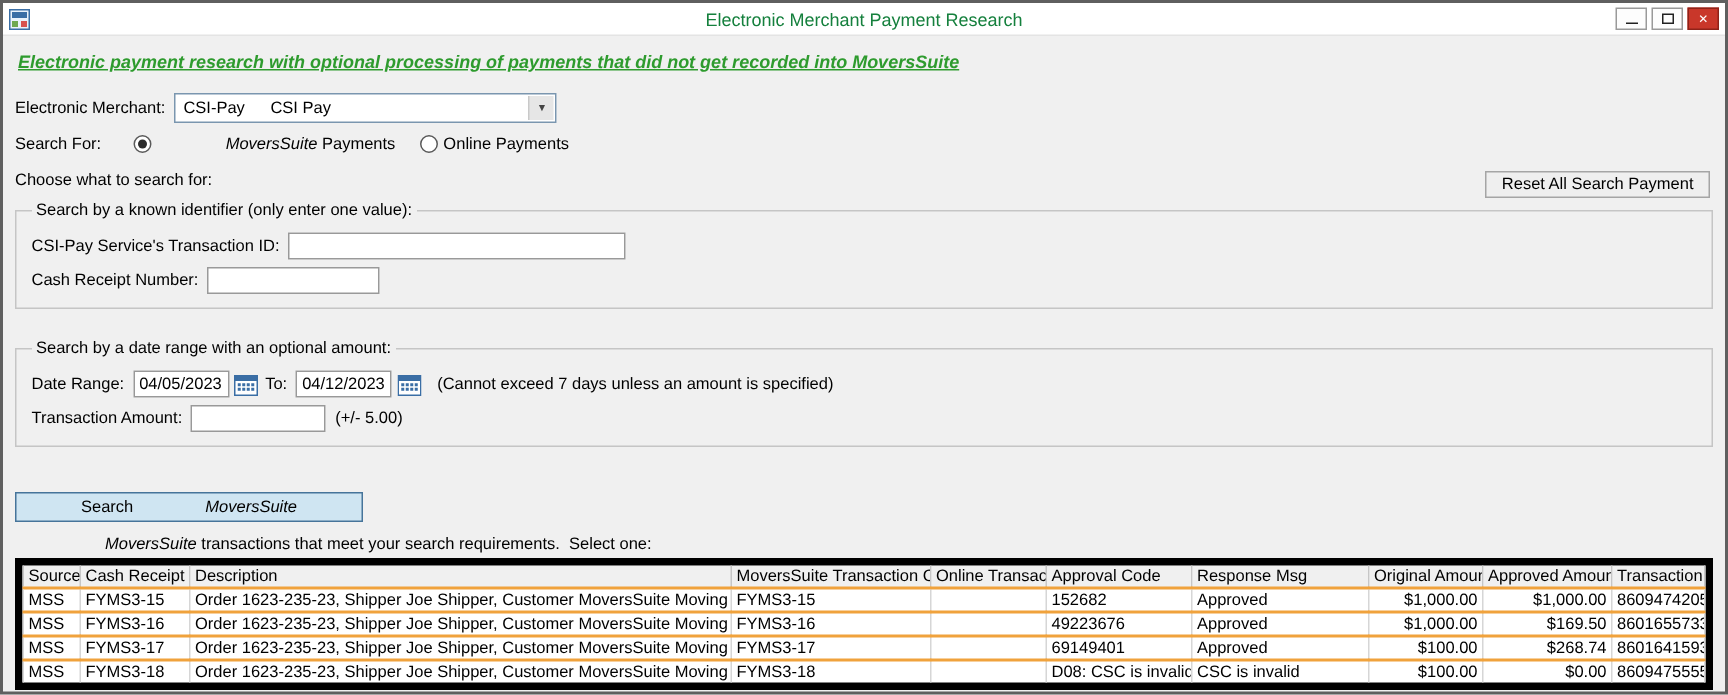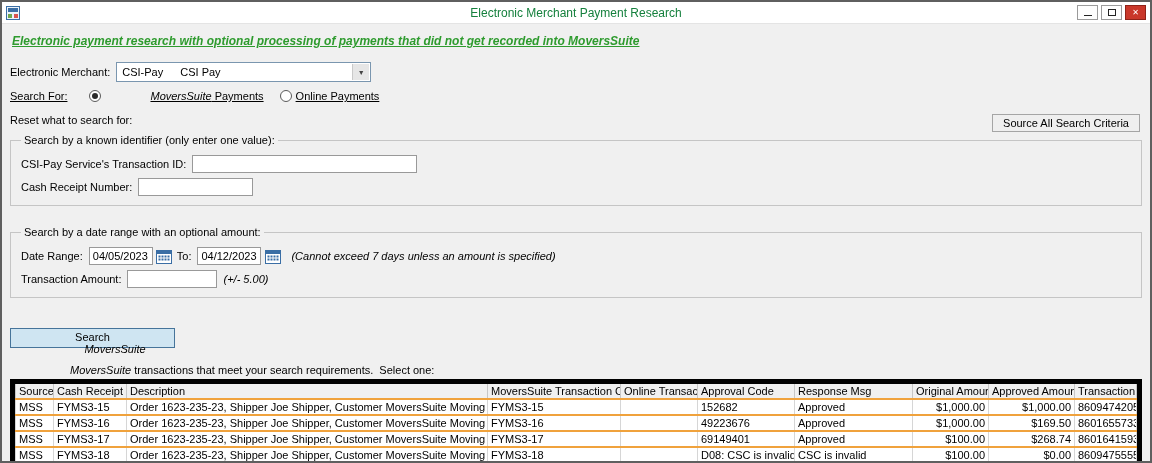--- a/index.html
+++ b/index.html
@@ -58,21 +58,21 @@
     padding-left: 5px;
   }
   .combo .code { width: 58px; }
   .combo-arrow {
     position: absolute; right: 1px; top: 1px; bottom: 1px; width: 17px;
     background: #e6e6e6; border-left: 1px solid #c9c9c9;
     display: flex; align-items: center; justify-content: center;
     font-size: 7px; color: #444;
   }
   
-  .radio-group { display: flex; align-items: center; gap: 16px; text-decoration: underline; }
+  .radio-group { display: flex; align-items: center; gap: 16px; }
   .radio-opt { display: flex; align-items: center; gap: 4px; }
   .radio {
     width: 12px; height: 12px; border-radius: 50%;
     border: 1px solid #5a5a5a; background: #fff; position: relative;
     display: inline-block;
   }
   .radio.checked::after {
     content: ""; position: absolute; inset: 2px;
     border-radius: 50%; background: #2b2b2b;
   }
@@ -99,24 +99,24 @@
   }
   .txt.tid { width: 225px; }
   .txt.receipt { width: 115px; }
   .txt.date { width: 64px; }
   .txt.amount { width: 90px; }
   .cal-btn {
     width: 19px; height: 18px; border: none; background: transparent;
     display: inline-flex; align-items: center; justify-content: center;
     margin: 0 3px 0 2px; cursor: default; padding: 0;
   }
-  .note { margin-left: 6px; font-style: italic; }
+  .note { margin-left: 6px; }
   
   .search-btn {
-    width: 165px; height: 20px; margin: 10px 0 0 0;
+    width: 232px; height: 20px; margin: 10px 0 0 0;
     background: #cfe5f2; border: 1px solid #46749a;
     font-size: 11px; font-family: inherit;
   }
   .results-label { margin: 9px 0 3px 15px; white-space: pre; }
   
   .grid-wrap {
     border: 5px solid #000000;
     background: #fff;
     margin-right: 0;
   }
@@ -201,22 +201,22 @@
         <span><span class="it">MoversSuite</span><span> Payments</span></span>
       </span>
       <span class="radio-opt">
         <span class="radio"></span>
         <span>Online Payments</span>
       </span>
     </div>
 
     
     <div class="choose-row">
-      <span>Reset what to search for:</span>
-      <button class="btn reset-btn">Source All Search Criteria</button>
+      <span>Choose what to search for:</span>
+      <button class="btn reset-btn">Reset All Search Payment</button>
     </div>
 
     
     <fieldset>
       <legend>Search by a known identifier (only enter one value):</legend>
       <div class="fs-row">
         <span class="lbl">CSI-Pay Service's Transaction ID:</span>
         <input class="txt tid" value="" style="">
       </div>
       <div class="fs-row">

